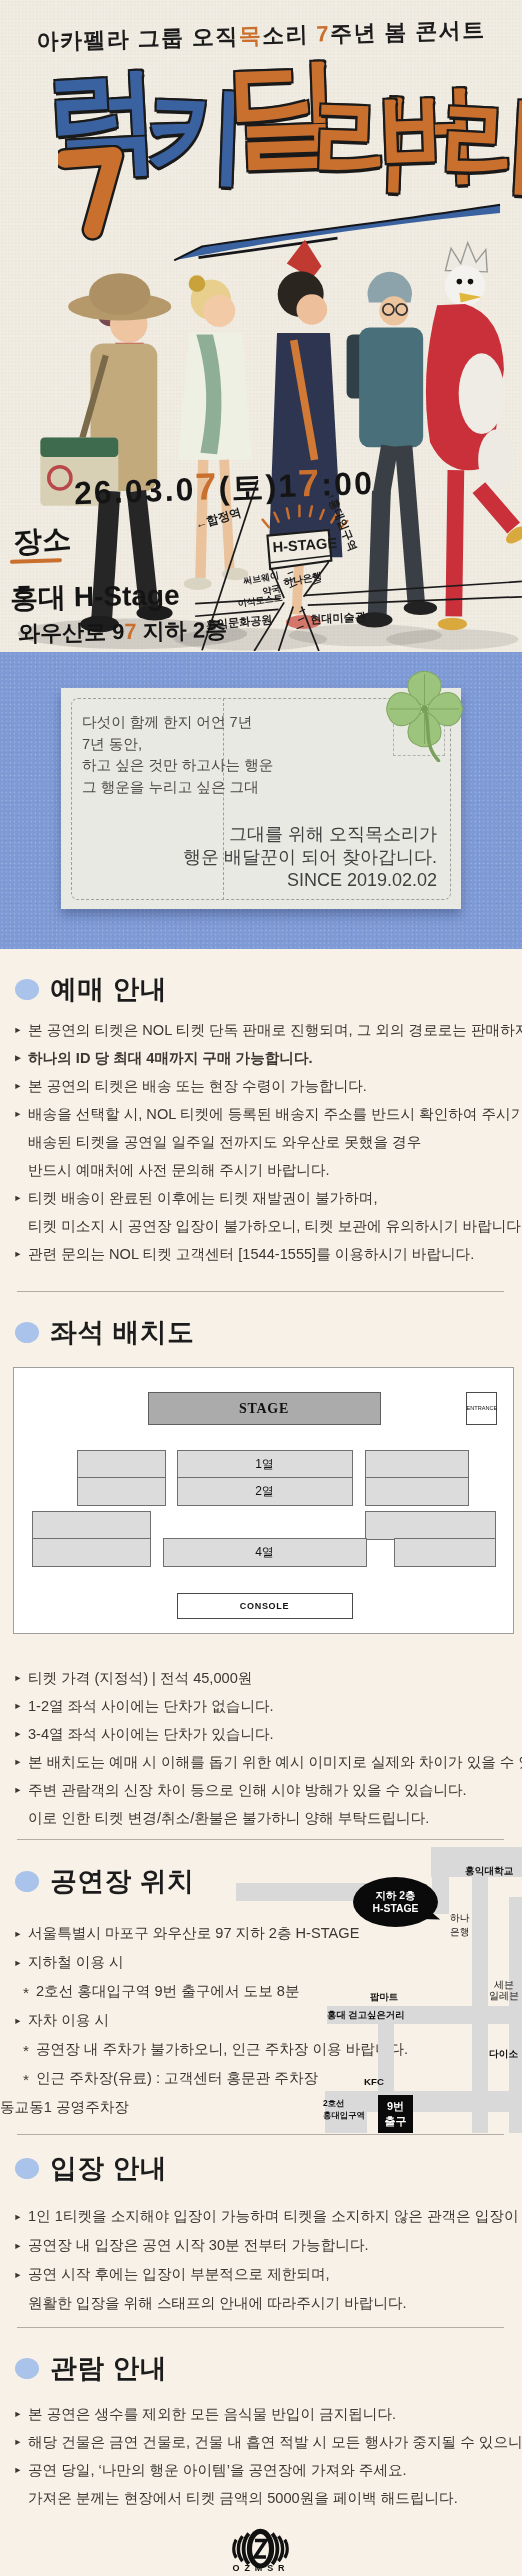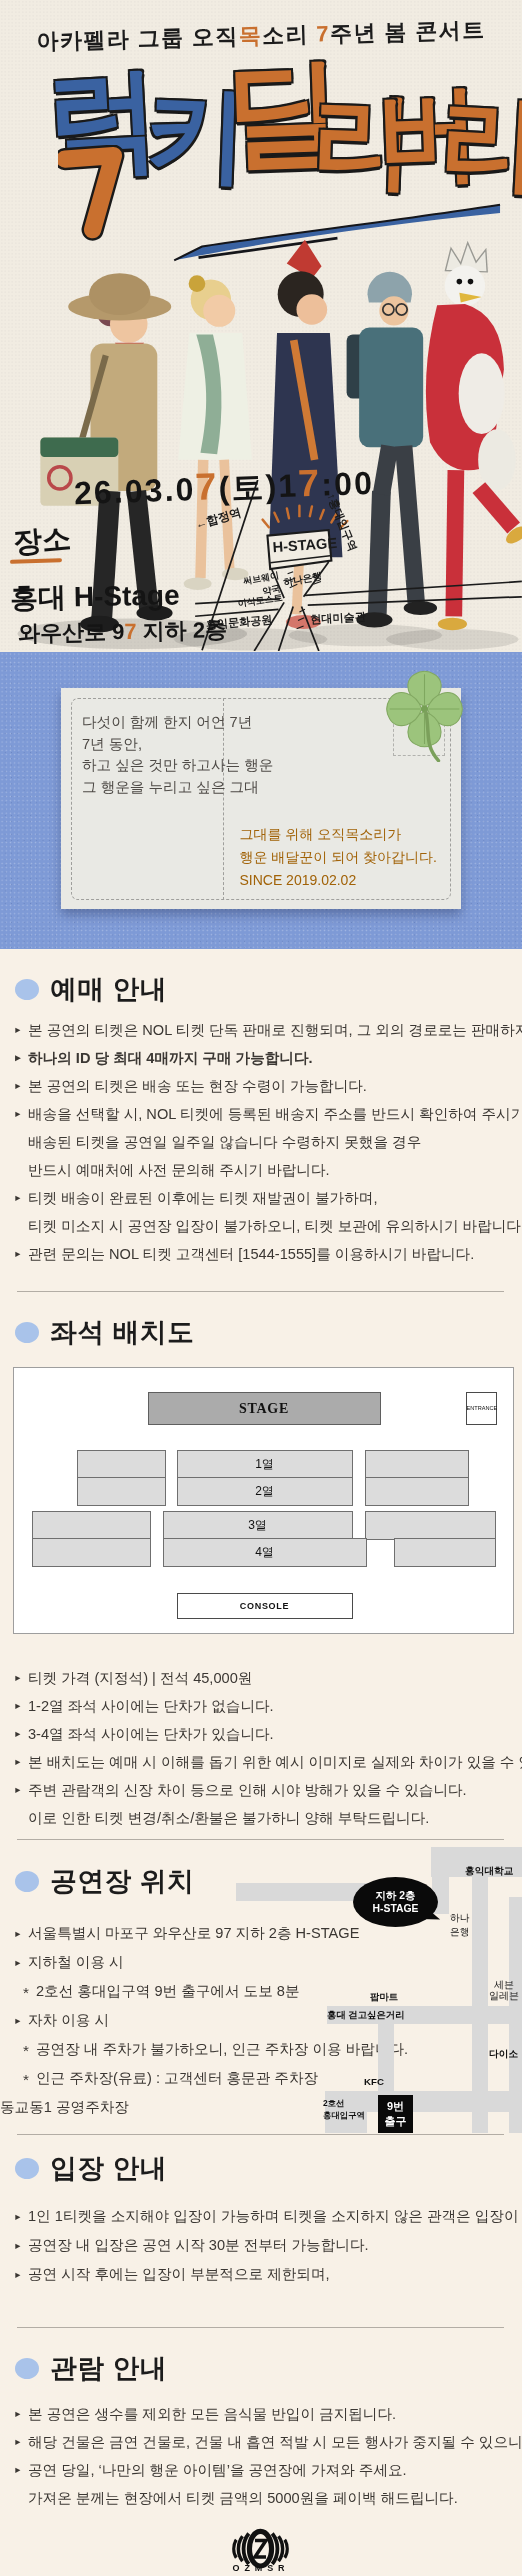--- a/index.html
+++ b/index.html
@@ -25,21 +25,21 @@
   
   #band{position:absolute;left:0;top:652px;width:522px;height:297px;background:#7e9ad6;
     background-image:radial-gradient(rgba(255,255,255,.28) 0.7px, transparent 0.9px),radial-gradient(rgba(30,50,110,.20) 0.7px, transparent 0.9px);
     background-size:4.2px 4.2px,6.3px 6.3px;background-position:0 0,2.1px 2.8px;}
   #card{position:absolute;left:61px;top:688px;width:400px;height:221px;background:#e9e9e4;
     box-shadow:0 5.6px 9.7px rgba(30,40,80,.35);z-index:2;}
   #card .dash{position:absolute;left:9.7px;top:9.7px;right:10.4px;bottom:9px;border:1.4px dashed #9f9f9c;border-radius:7px;}
   #card .vdash{position:absolute;left:162px;top:9.7px;bottom:9px;border-left:1.4px dashed #9f9f9c;}
   #card .corner{position:absolute;left:332px;top:12px;width:50px;height:54px;border:1.4px dashed #b2b2ae;}
   .card-left{position:absolute;left:21px;top:24px;font-size:14.6px;color:#4e4a46;line-height:21.6px;white-space:nowrap;}
-  .card-right{position:absolute;right:24px;top:135px;font-size:14px;color:#a16207;line-height:23px;text-align:left;white-space:nowrap;}
+  .card-right{position:absolute;right:24px;top:135px;font-size:18px;color:#404040;line-height:23px;text-align:right;white-space:nowrap;}
   #clover{position:absolute;left:384px;top:670px;z-index:3;}
   
   .heading{position:absolute;left:15.3px;height:32px;z-index:2;}
   .heading .dot{display:inline-block;width:24px;height:21px;background:#a9c3ea;border-radius:50%;vertical-align:middle;margin-right:11px;}
   .heading .htxt{display:inline-block;font-size:26.5px;font-weight:700;color:#1c1c1c;vertical-align:middle;letter-spacing:0.7px;white-space:nowrap;}
   .divider{position:absolute;left:17.4px;width:487px;height:0;border-top:0.7px solid #b3ada5;}
   .lines{position:absolute;left:0;width:522px;}
   .ln{position:relative;margin:0;font-size:14.6px;color:#3b3733;white-space:nowrap;}
   .ln .mk{position:absolute;left:15.3px;top:0;}
   .ln.b{padding-left:28px;} .ln.b .mk{font-size:10.4px;}
@@ -255,21 +255,21 @@
   </svg>
 
   <div class="heading" style="top:971px;">
     <span class="dot"></span><span class="htxt">예매 안내</span>
   </div>
   <div class="lines p40" style="top:1016px;">
     <p class="ln b"><span class="mk">▸</span><span>본 공연의 티켓은 NOL 티켓 단독 판매로 진행되며, 그 외의 경로로는 판매하지 않습니다.</span></p>
     <p class="ln b strong"><span class="mk">▸</span><span>하나의 ID 당 최대 4매까지 구매 가능합니다.</span></p>
     <p class="ln b"><span class="mk">▸</span><span>본 공연의 티켓은 배송 또는 현장 수령이 가능합니다.</span></p>
     <p class="ln b"><span class="mk">▸</span><span>배송을 선택할 시, NOL 티켓에 등록된 배송지 주소를 반드시 확인하여 주시기 바라며,</span></p>
-    <p class="ln in"><span>배송된 티켓을 공연일 일주일 않습니다 수령하지 못했을 경우</span></p>
+    <p class="ln in"><span>배송된 티켓을 공연일 일주일 전까지도 와우산로 못했을 경우</span></p>
     <p class="ln in"><span>반드시 예매처에 사전 문의해 주시기 바랍니다.</span></p>
     <p class="ln b"><span class="mk">▸</span><span>티켓 배송이 완료된 이후에는 티켓 재발권이 불가하며,</span></p>
     <p class="ln in"><span>티켓 미소지 시 공연장 입장이 불가하오니, 티켓 보관에 유의하시기 바랍니다.</span></p>
     <p class="ln b"><span class="mk">▸</span><span>관련 문의는 NOL 티켓 고객센터 [1544-1555]를 이용하시기 바랍니다.</span></p>
   </div>
   <div class="divider" style="top:1291px;"></div>
 
   <div class="heading" style="top:1314px;">
     <span class="dot"></span><span class="htxt">좌석 배치도</span>
   </div>
@@ -277,21 +277,20 @@
     <div class="stage">STAGE</div>
     <div class="entrance">ENTRANCE</div>
     <div class="seat" style="left:63px;top:82px;width:87px;height:27px;"></div>
     <div class="seat" style="left:63px;top:109px;width:87px;height:27px;"></div>
     <div class="seat" style="left:163px;top:82px;width:174px;height:27px;line-height:27px;">1열</div>
     <div class="seat" style="left:163px;top:109px;width:174px;height:27px;line-height:27px;">2열</div>
     <div class="seat" style="left:351px;top:82px;width:102px;height:27px;"></div>
     <div class="seat" style="left:351px;top:109px;width:102px;height:27px;"></div>
     <div class="seat" style="left:18px;top:143px;width:117px;height:27px;"></div>
     <div class="seat" style="left:18px;top:170px;width:117px;height:27px;"></div>
-    <div class="seat" style="left:149px;top:143px;width:188px;height:27px;line-height:27px;">3열</div>
     <div class="seat" style="left:351px;top:143px;width:129px;height:27px;"></div>
     <div class="seat" style="left:149px;top:170px;width:202px;height:27px;line-height:27px;">4열</div>
     <div class="seat" style="left:380px;top:170px;width:100px;height:27px;"></div>
     <div class="console">CONSOLE</div>
   </div>
   <div class="lines p40" style="top:1664px;">
     <p class="ln b"><span class="mk">▸</span><span>티켓 가격 (지정석) | 전석 45,000원</span></p>
     <p class="ln b"><span class="mk">▸</span><span>1-2열 좌석 사이에는 단차가 없습니다.</span></p>
     <p class="ln b"><span class="mk">▸</span><span>3-4열 좌석 사이에는 단차가 있습니다.</span></p>
     <p class="ln b"><span class="mk">▸</span><span>본 배치도는 예매 시 이해를 돕기 위한 예시 이미지로 실제와 차이가 있을 수 있습니다.</span></p>
@@ -352,20 +351,21 @@
   </div>
   <div class="divider" style="top:2134px;"></div>
 
   <div class="heading" style="top:2150px;">
     <span class="dot"></span><span class="htxt">입장 안내</span>
   </div>
   <div class="lines p42" style="top:2202px;">
     <p class="ln b"><span class="mk">▸</span><span>1인 1티켓을 소지해야 입장이 가능하며 티켓을 소지하지 않은 관객은 입장이 불가합니다.</span></p>
     <p class="ln b"><span class="mk">▸</span><span>공연장 내 입장은 공연 시작 30분 전부터 가능합니다.</span></p>
     <p class="ln b"><span class="mk">▸</span><span>공연 시작 후에는 입장이 부분적으로 제한되며,</span></p>
+    <p class="ln in"><span>원활한 입장을 위해 스태프의 안내에 따라주시기 바랍니다.</span></p>
   </div>
   <div class="divider" style="top:2327px;"></div>
 
   <div class="heading" style="top:2350px;">
     <span class="dot"></span><span class="htxt">관람 안내</span>
   </div>
   <div class="lines p40" style="top:2400px;">
     <p class="ln b"><span class="mk">▸</span><span>본 공연은 생수를 제외한 모든 음식물 반입이 금지됩니다.</span></p>
     <p class="ln b"><span class="mk">▸</span><span>해당 건물은 금연 건물로, 건물 내 흡연 적발 시 모든 행사가 중지될 수 있으니 유의 바랍니다.</span></p>
     <p class="ln b"><span class="mk">▸</span><span>공연 당일, ‘나만의 행운 아이템’을 공연장에 가져와 주세요.</span></p>

